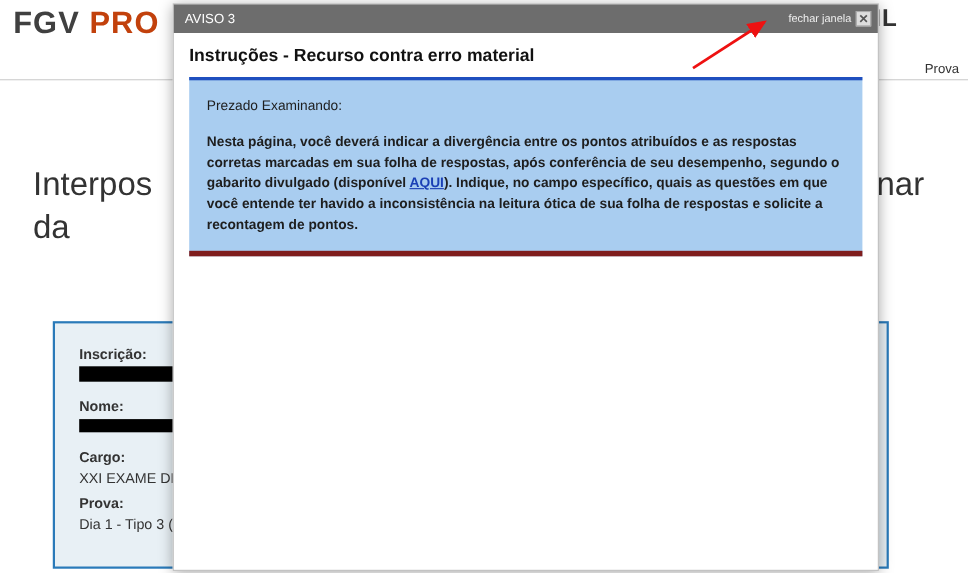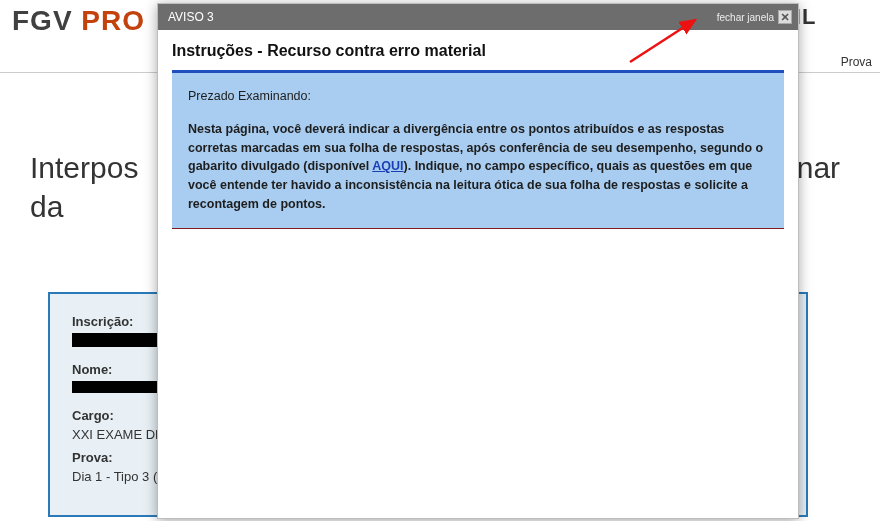--- a/index.html
+++ b/index.html
@@ -66,21 +66,21 @@
   .modal-titlebar .closewrap { display: flex; align-items: center; gap: 4px; font-size: 10px; color: #eee; }
   .close-x {
     width: 14px; height: 14px; background: #ddd; color: #555;
     display: inline-flex; align-items: center; justify-content: center;
     font-size: 11px; font-weight: 700; cursor: pointer; border: 1px solid #aaa;
   }
   .modal-body { padding: 12px 14px 14px 14px; }
   .modal-heading { font-size: 16px; font-weight: 700; color: #111; margin-bottom: 10px; }
   .instruction-box {
     border-top: 3px solid #1f4fbf;
-    border-bottom: 1px solid #7f1d1d;
+    border-bottom: 5px solid #7f1d1d;
     background: #a9cdf0;
     padding: 14px 16px;
     color: #1e1e1e; font-size: 12.5px; line-height: 1.5;
   }
   .instruction-box p { margin: 0; }
   .instruction-box p + p { margin-top: 14px; font-weight: bold; }
   .link-aqui { color: #1a3fb5; text-decoration: underline; cursor: pointer; }
 
   
   .arrow {

